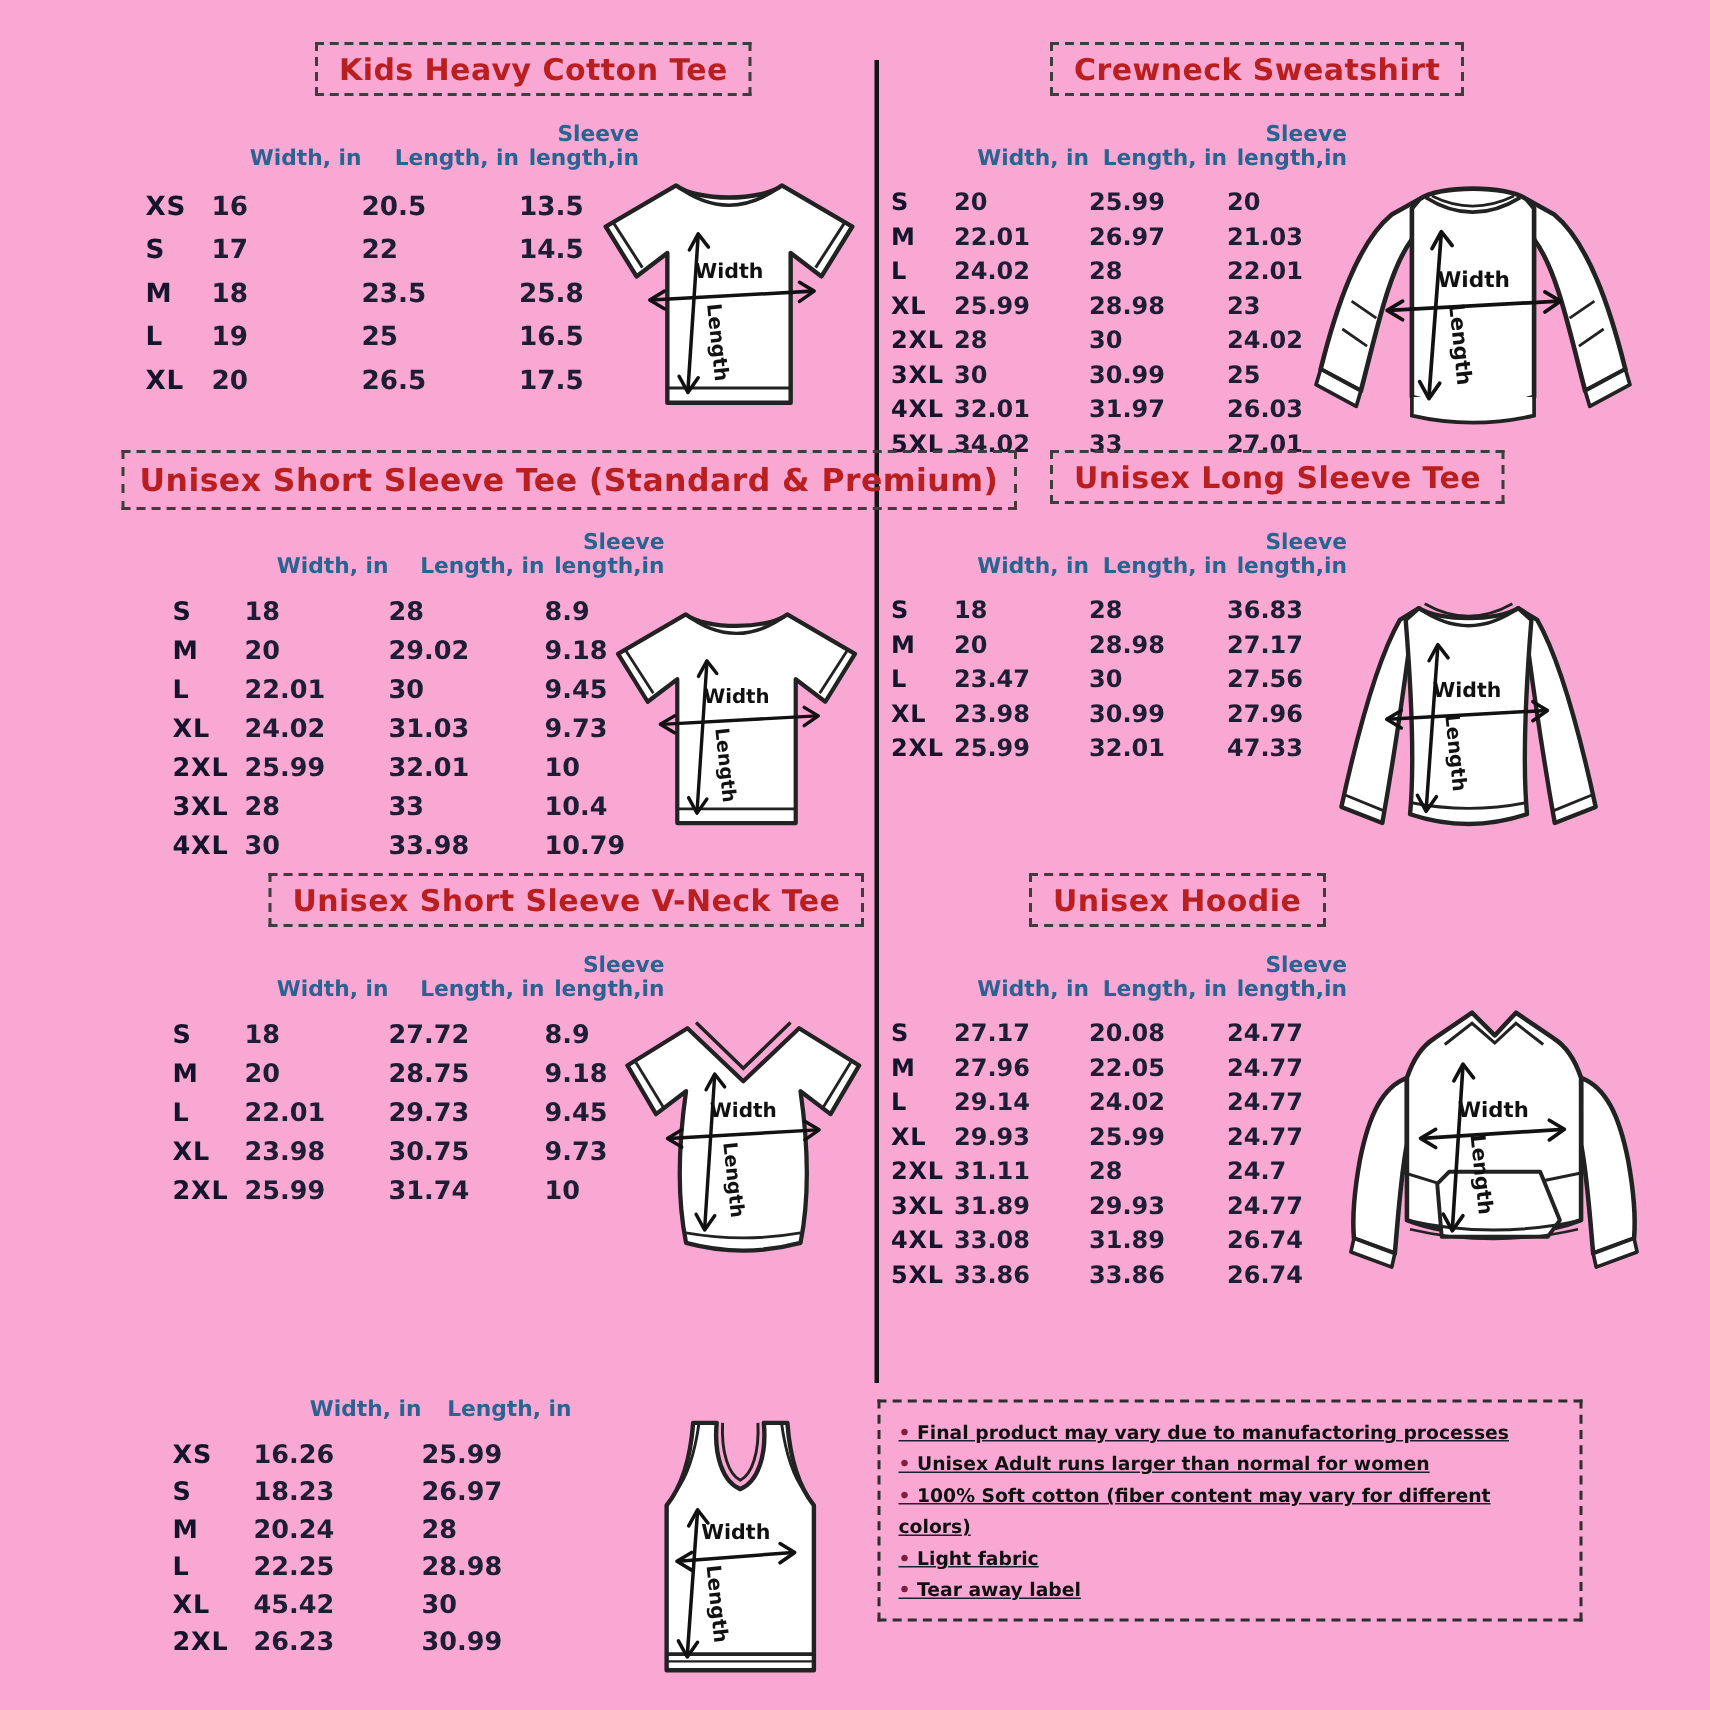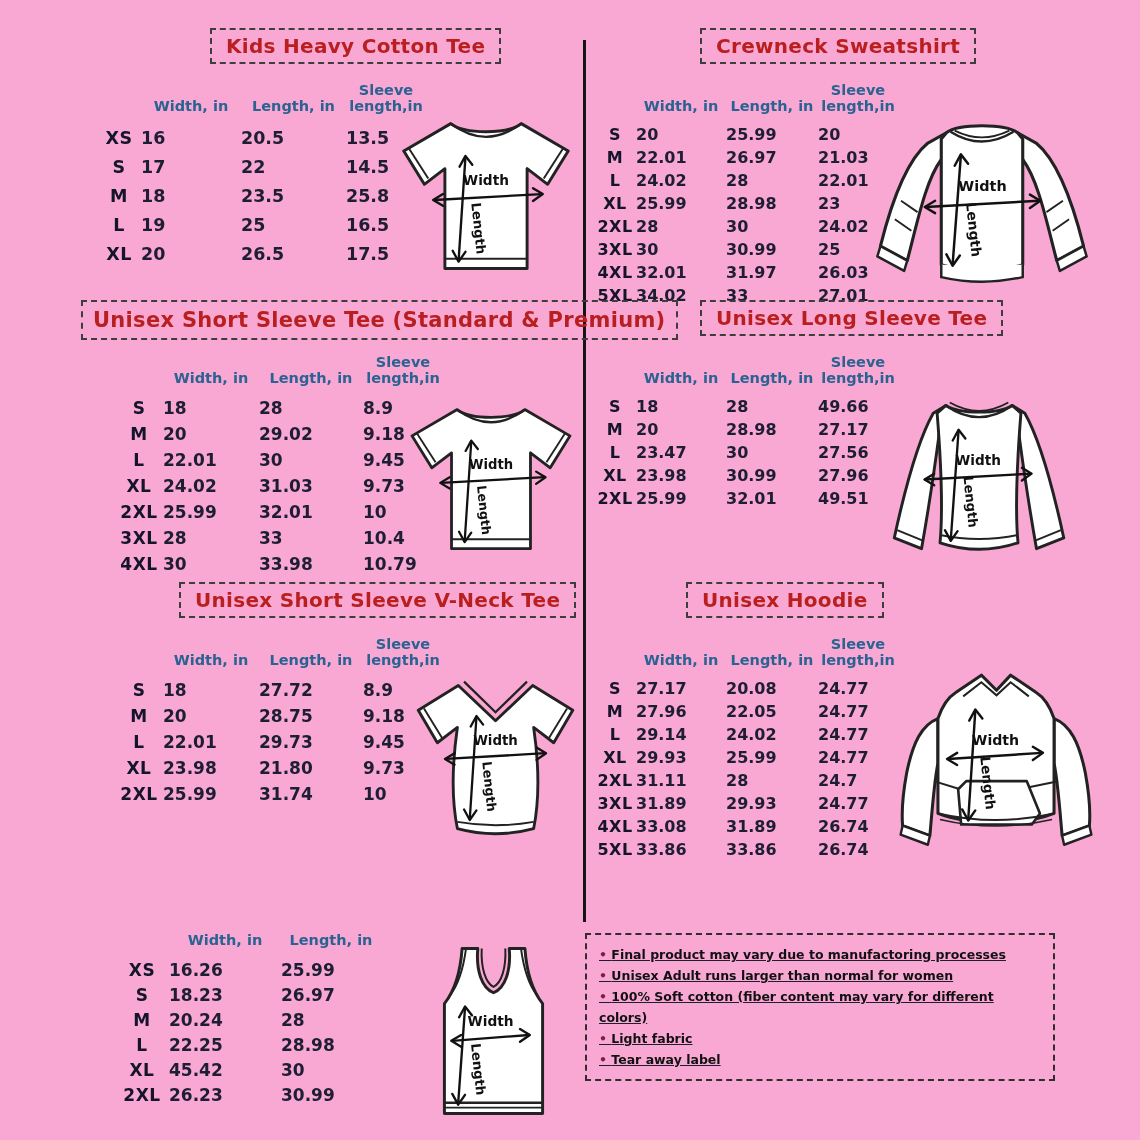--- a/index.html
+++ b/index.html
@@ -7,25 +7,25 @@
         font-family:"DejaVu Sans",sans-serif;color:#1d1d33;}
   .divider{position:absolute;left:583px;top:40px;width:2.5px;height:882px;background:#151515;}
   .panel{position:absolute;}
   .title-box{position:absolute;top:0;display:inline-block;white-space:nowrap;
              border:2.5px dashed #3d3d3d;padding:4px 14px;
              font-size:20px;font-weight:bold;color:#b91f1f;letter-spacing:.3px;}
   .title-box.long{font-size:21px;padding:6px 10px;}
   .tbl-wrap{position:absolute;top:50px;}
   .thead{display:grid;align-items:end;min-height:36px;margin-bottom:9px;
          color:#2a6292;font-weight:bold;font-size:14.5px;line-height:1.12;}
-  .th{text-align:center;}
+  .th{text-align:right;}
   .th.sleeve{max-width:80px;}
   .row{display:grid;align-items:center;font-weight:bold;}
   .cell{text-align:left;}
-  .cell.sz{letter-spacing:.5px;color:#14142a;text-align:center;}
+  .cell.sz{letter-spacing:.5px;color:#14142a;}
   
   .tA .thead,.tA .row{grid-template-columns:44px 100px 105px 80px;}
   .tA .row{height:29px;} .tA{font-size:17.5px;}
   .tB .thead,.tB .row{grid-template-columns:48px 96px 104px 80px;}
   .tB .row{height:26px;} .tB{font-size:17px;}
   .tC .thead,.tC .row{grid-template-columns:42px 90px 92px 80px;}
   .tC .row{height:23px;} .tC{font-size:16px;}
   .tD .thead,.tD .row{grid-template-columns:54px 112px 100px;}
   .tD .row{height:25px;} .tD{font-size:17px;}
   .garment{position:absolute;}
@@ -278,21 +278,21 @@
         <span class="th">Width, in</span>
         <span class="th">Length, in</span>
         <span class="th sleeve">Sleeve length,in</span>
       </div>
       <div>
 
       <div class="row">
           <span class="cell sz">S</span>
           <span class="cell">18</span>
           <span class="cell">28</span>
-          <span class="cell">49.66</span>
+          <span class="cell">36.83</span>
         </div>
           <div class="row">
           <span class="cell sz">M</span>
           <span class="cell">20</span>
           <span class="cell">28.98</span>
           <span class="cell">27.17</span>
         </div>
           <div class="row">
           <span class="cell sz">L</span>
           <span class="cell">23.47</span>
@@ -302,21 +302,21 @@
           <div class="row">
           <span class="cell sz">XL</span>
           <span class="cell">23.98</span>
           <span class="cell">30.99</span>
           <span class="cell">27.96</span>
         </div>
           <div class="row">
           <span class="cell sz">2XL</span>
           <span class="cell">25.99</span>
           <span class="cell">32.01</span>
-          <span class="cell">49.51</span>
+          <span class="cell">47.33</span>
         </div>
         </div>
     </div>
     <svg class="garment" style="left:272px;top:84px" width="240" height="190" viewBox="0 0 220 195">
       <path d="M75,22 L62,30 C46,58 32,112 22,158 L50,169 C58,124 64,82 68,52 Z" fill="#fff" stroke="#222" stroke-width="3" stroke-linejoin="round"></path>
       <path d="M143,22 L156,30 C172,58 186,112 196,158 L168,169 C160,124 154,82 150,52 Z" fill="#fff" stroke="#222" stroke-width="3" stroke-linejoin="round"></path>
       <path d="M75,22 C88,31 130,31 143,22 L152,30 C148,80 146,130 149,163 C122,172 96,172 69,163 C72,130 70,80 66,30 Z" fill="#fff" stroke="#222" stroke-width="3" stroke-linejoin="round"></path>
       <path d="M75,22 Q109,46 143,22" fill="none" stroke="#222" stroke-width="2.4"></path>
       <path d="M79,19 Q109,36 139,19" fill="none" stroke="#222" stroke-width="1.8"></path>
       <path d="M69,155 Q109,163 149,155" fill="none" stroke="#222" stroke-width="2"></path>
@@ -362,21 +362,21 @@
         </div>
           <div class="row">
           <span class="cell sz">L</span>
           <span class="cell">22.01</span>
           <span class="cell">29.73</span>
           <span class="cell">9.45</span>
         </div>
           <div class="row">
           <span class="cell sz">XL</span>
           <span class="cell">23.98</span>
-          <span class="cell">21.80</span>
+          <span class="cell">30.75</span>
           <span class="cell">9.73</span>
         </div>
           <div class="row">
           <span class="cell sz">2XL</span>
           <span class="cell">25.99</span>
           <span class="cell">31.74</span>
           <span class="cell">10</span>
         </div>
         </div>
     </div>

